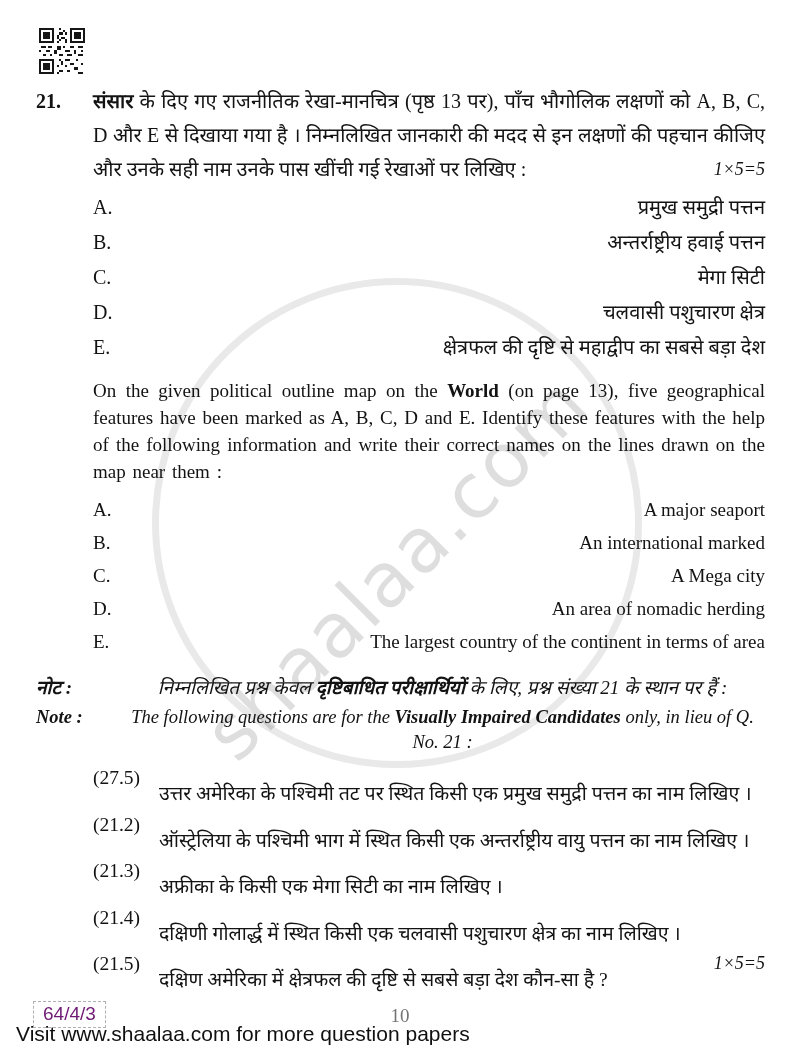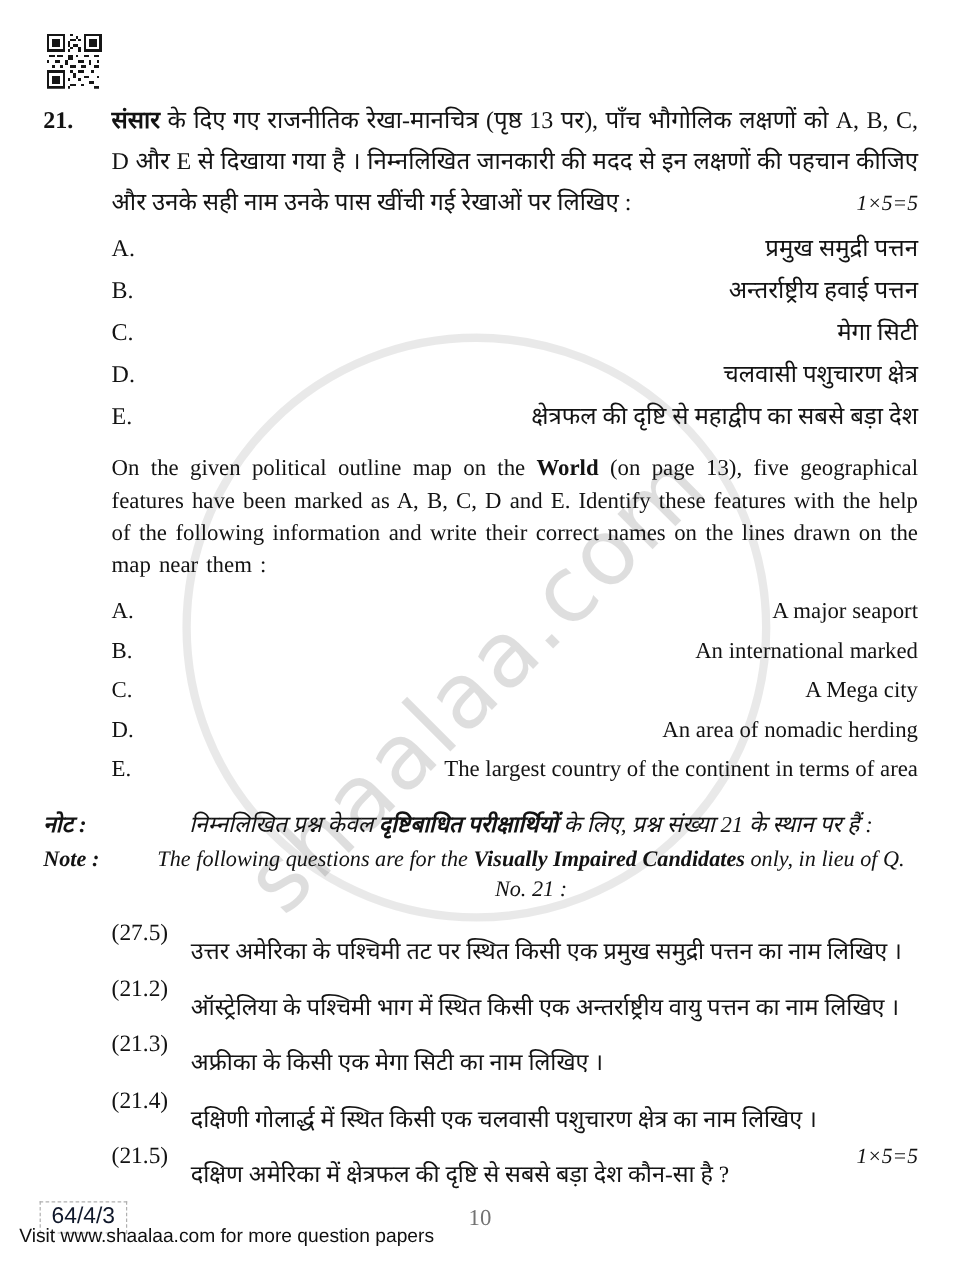--- a/index.html
+++ b/index.html
@@ -74,30 +74,30 @@
   .vmarks {
     position:absolute; right:0; top:0;
     font-style:italic; font-size:18px; line-height:27.5px;
   }
 
   
   .footer-code {
     position:absolute; left:33px; top:1001px; z-index:2;
     border:1px dashed #b0b0b0; padding:1px 9px 2px 9px;
     font-family:"Liberation Sans","DejaVu Sans",sans-serif;
-    font-size:19px; color:#0f172a;
+    font-size:19px; color:#701a75;
   }
   .footer-page {
     position:absolute; left:0; right:0; top:1005px; z-index:2;
     text-align:center; font-size:19px; color:#737373;
   }
   .footer-visit {
     position:absolute; left:16px; top:1022px; z-index:3;
     font-family:"Liberation Sans","DejaVu Sans",sans-serif;
-    font-size:16px; color:#101010; white-space:nowrap;
+    font-size:21px; color:#101010; white-space:nowrap;
   }
 </style>
 </head>
 <body>
 
 <div class="page">
 
   <div class="wm">
     <div class="wm-circle"></div>
     <div class="wm-text">shaalaa.com</div>

